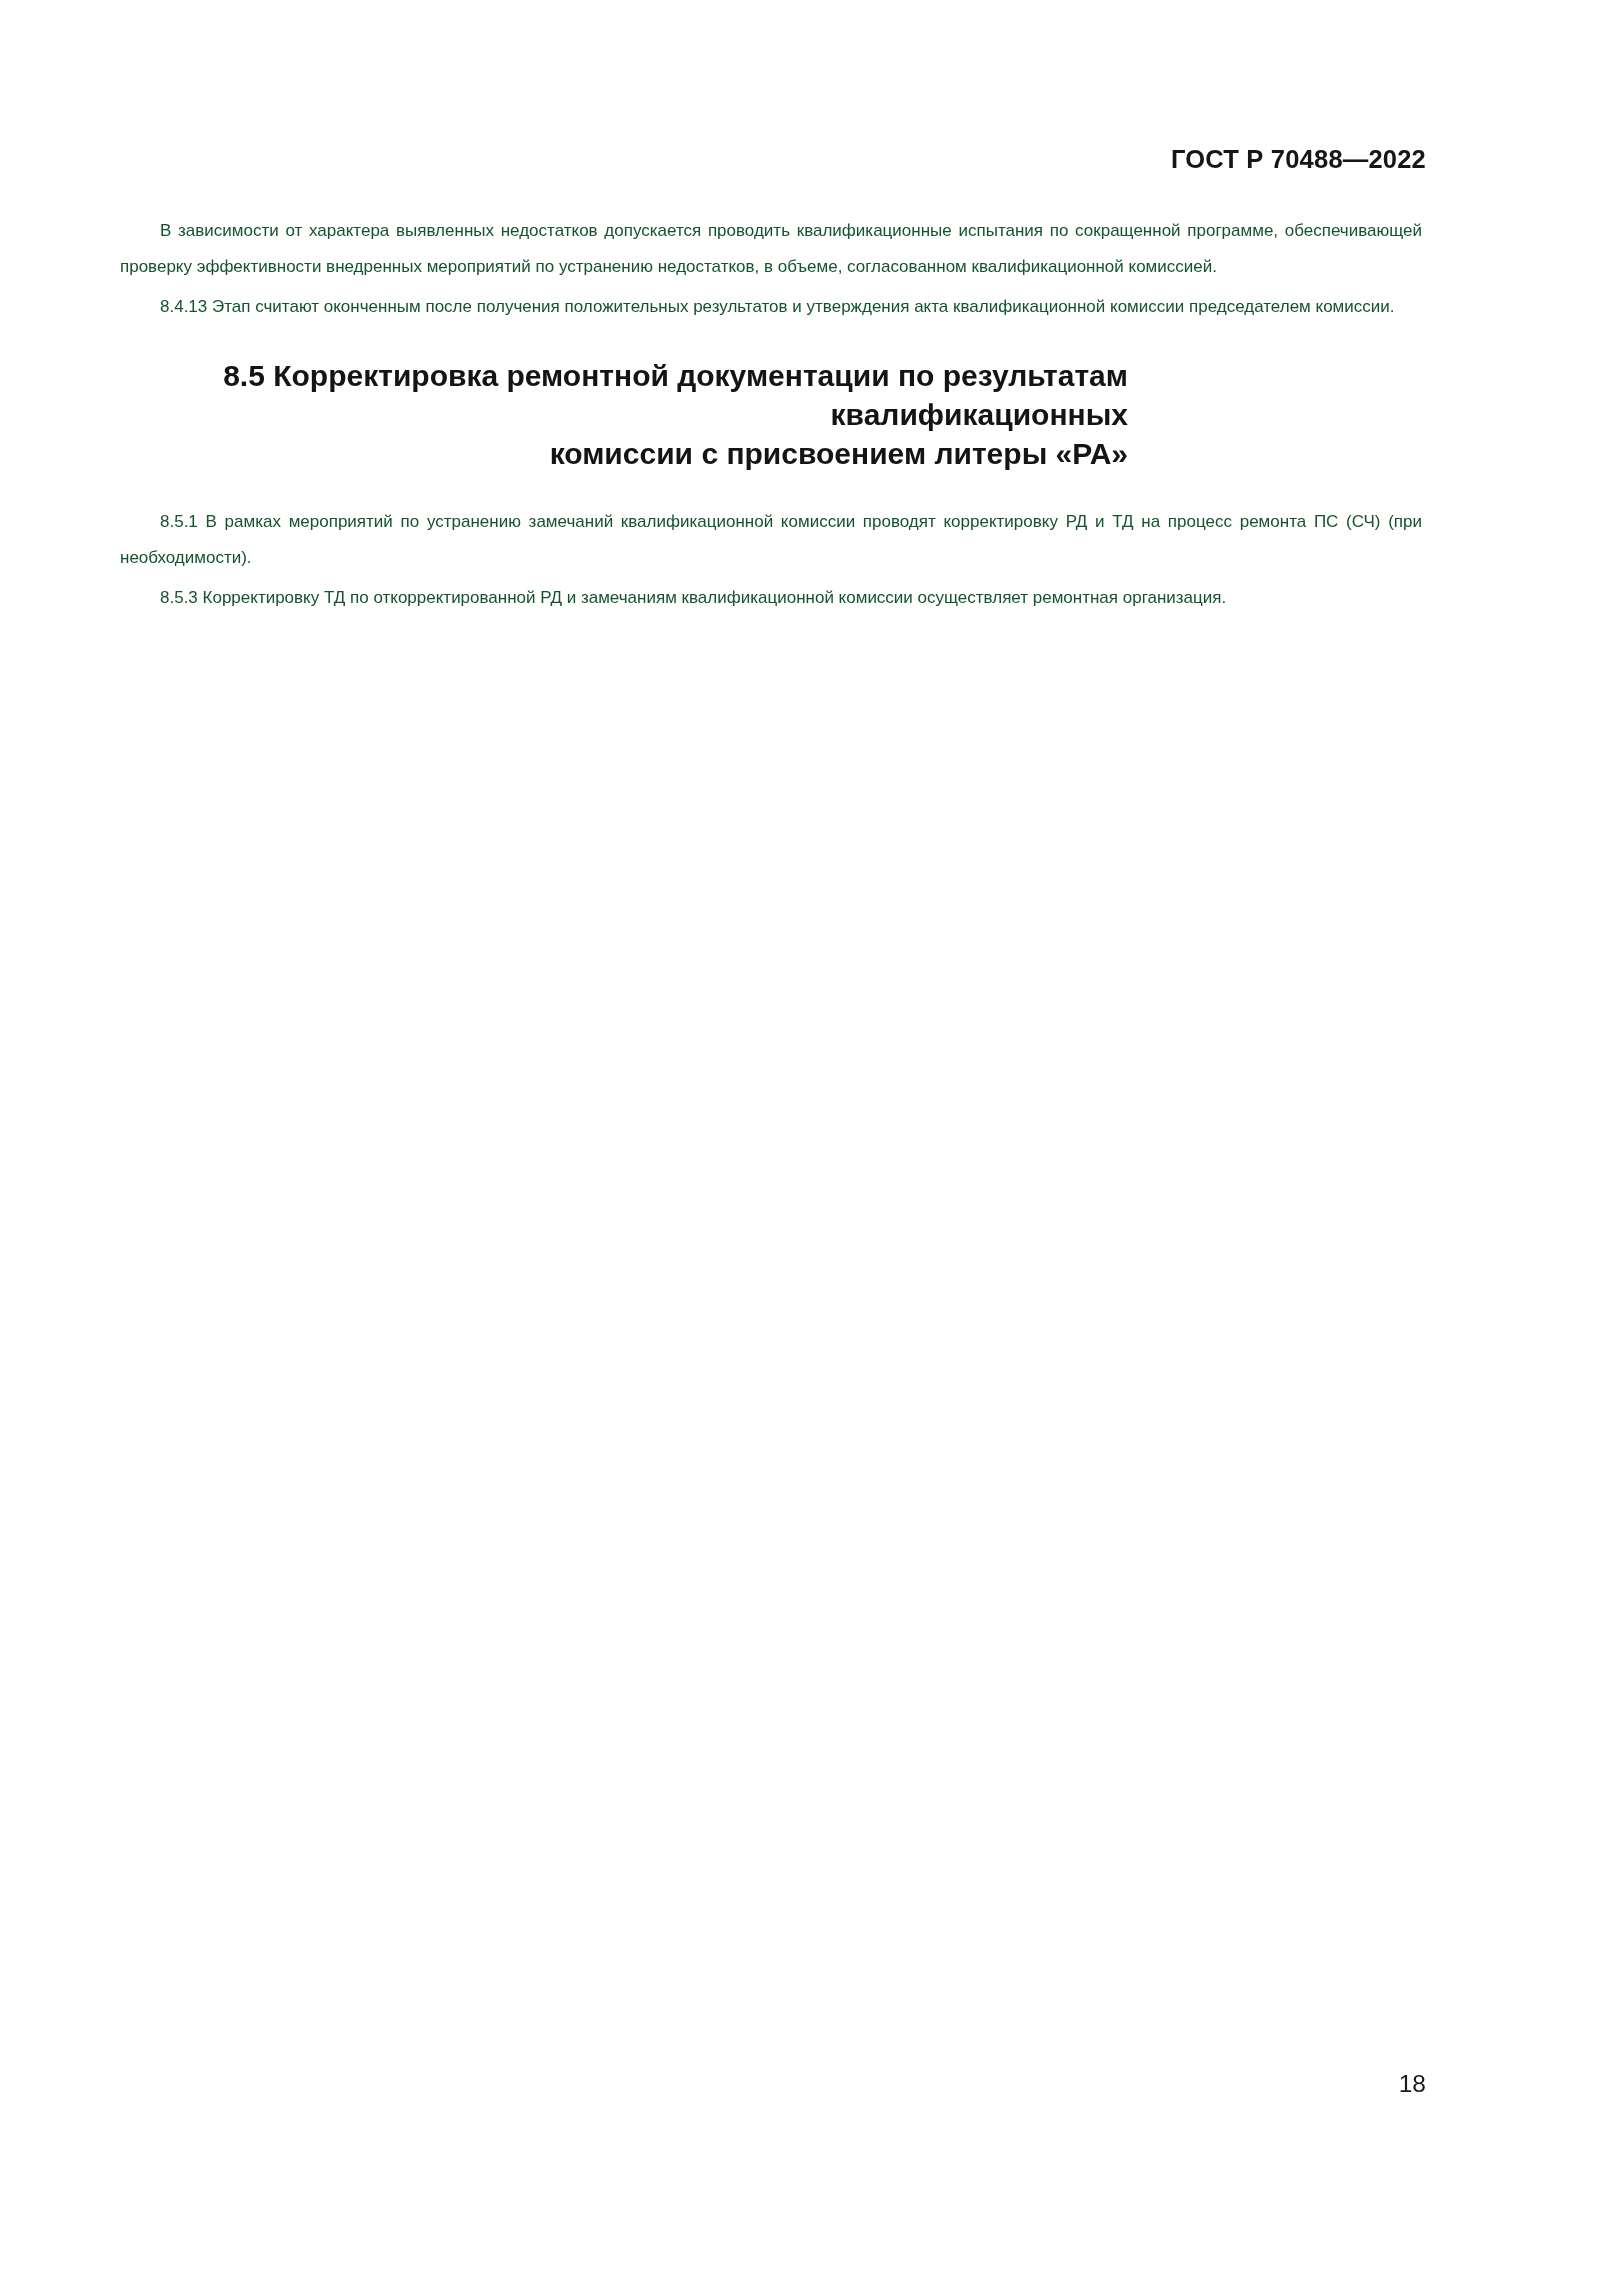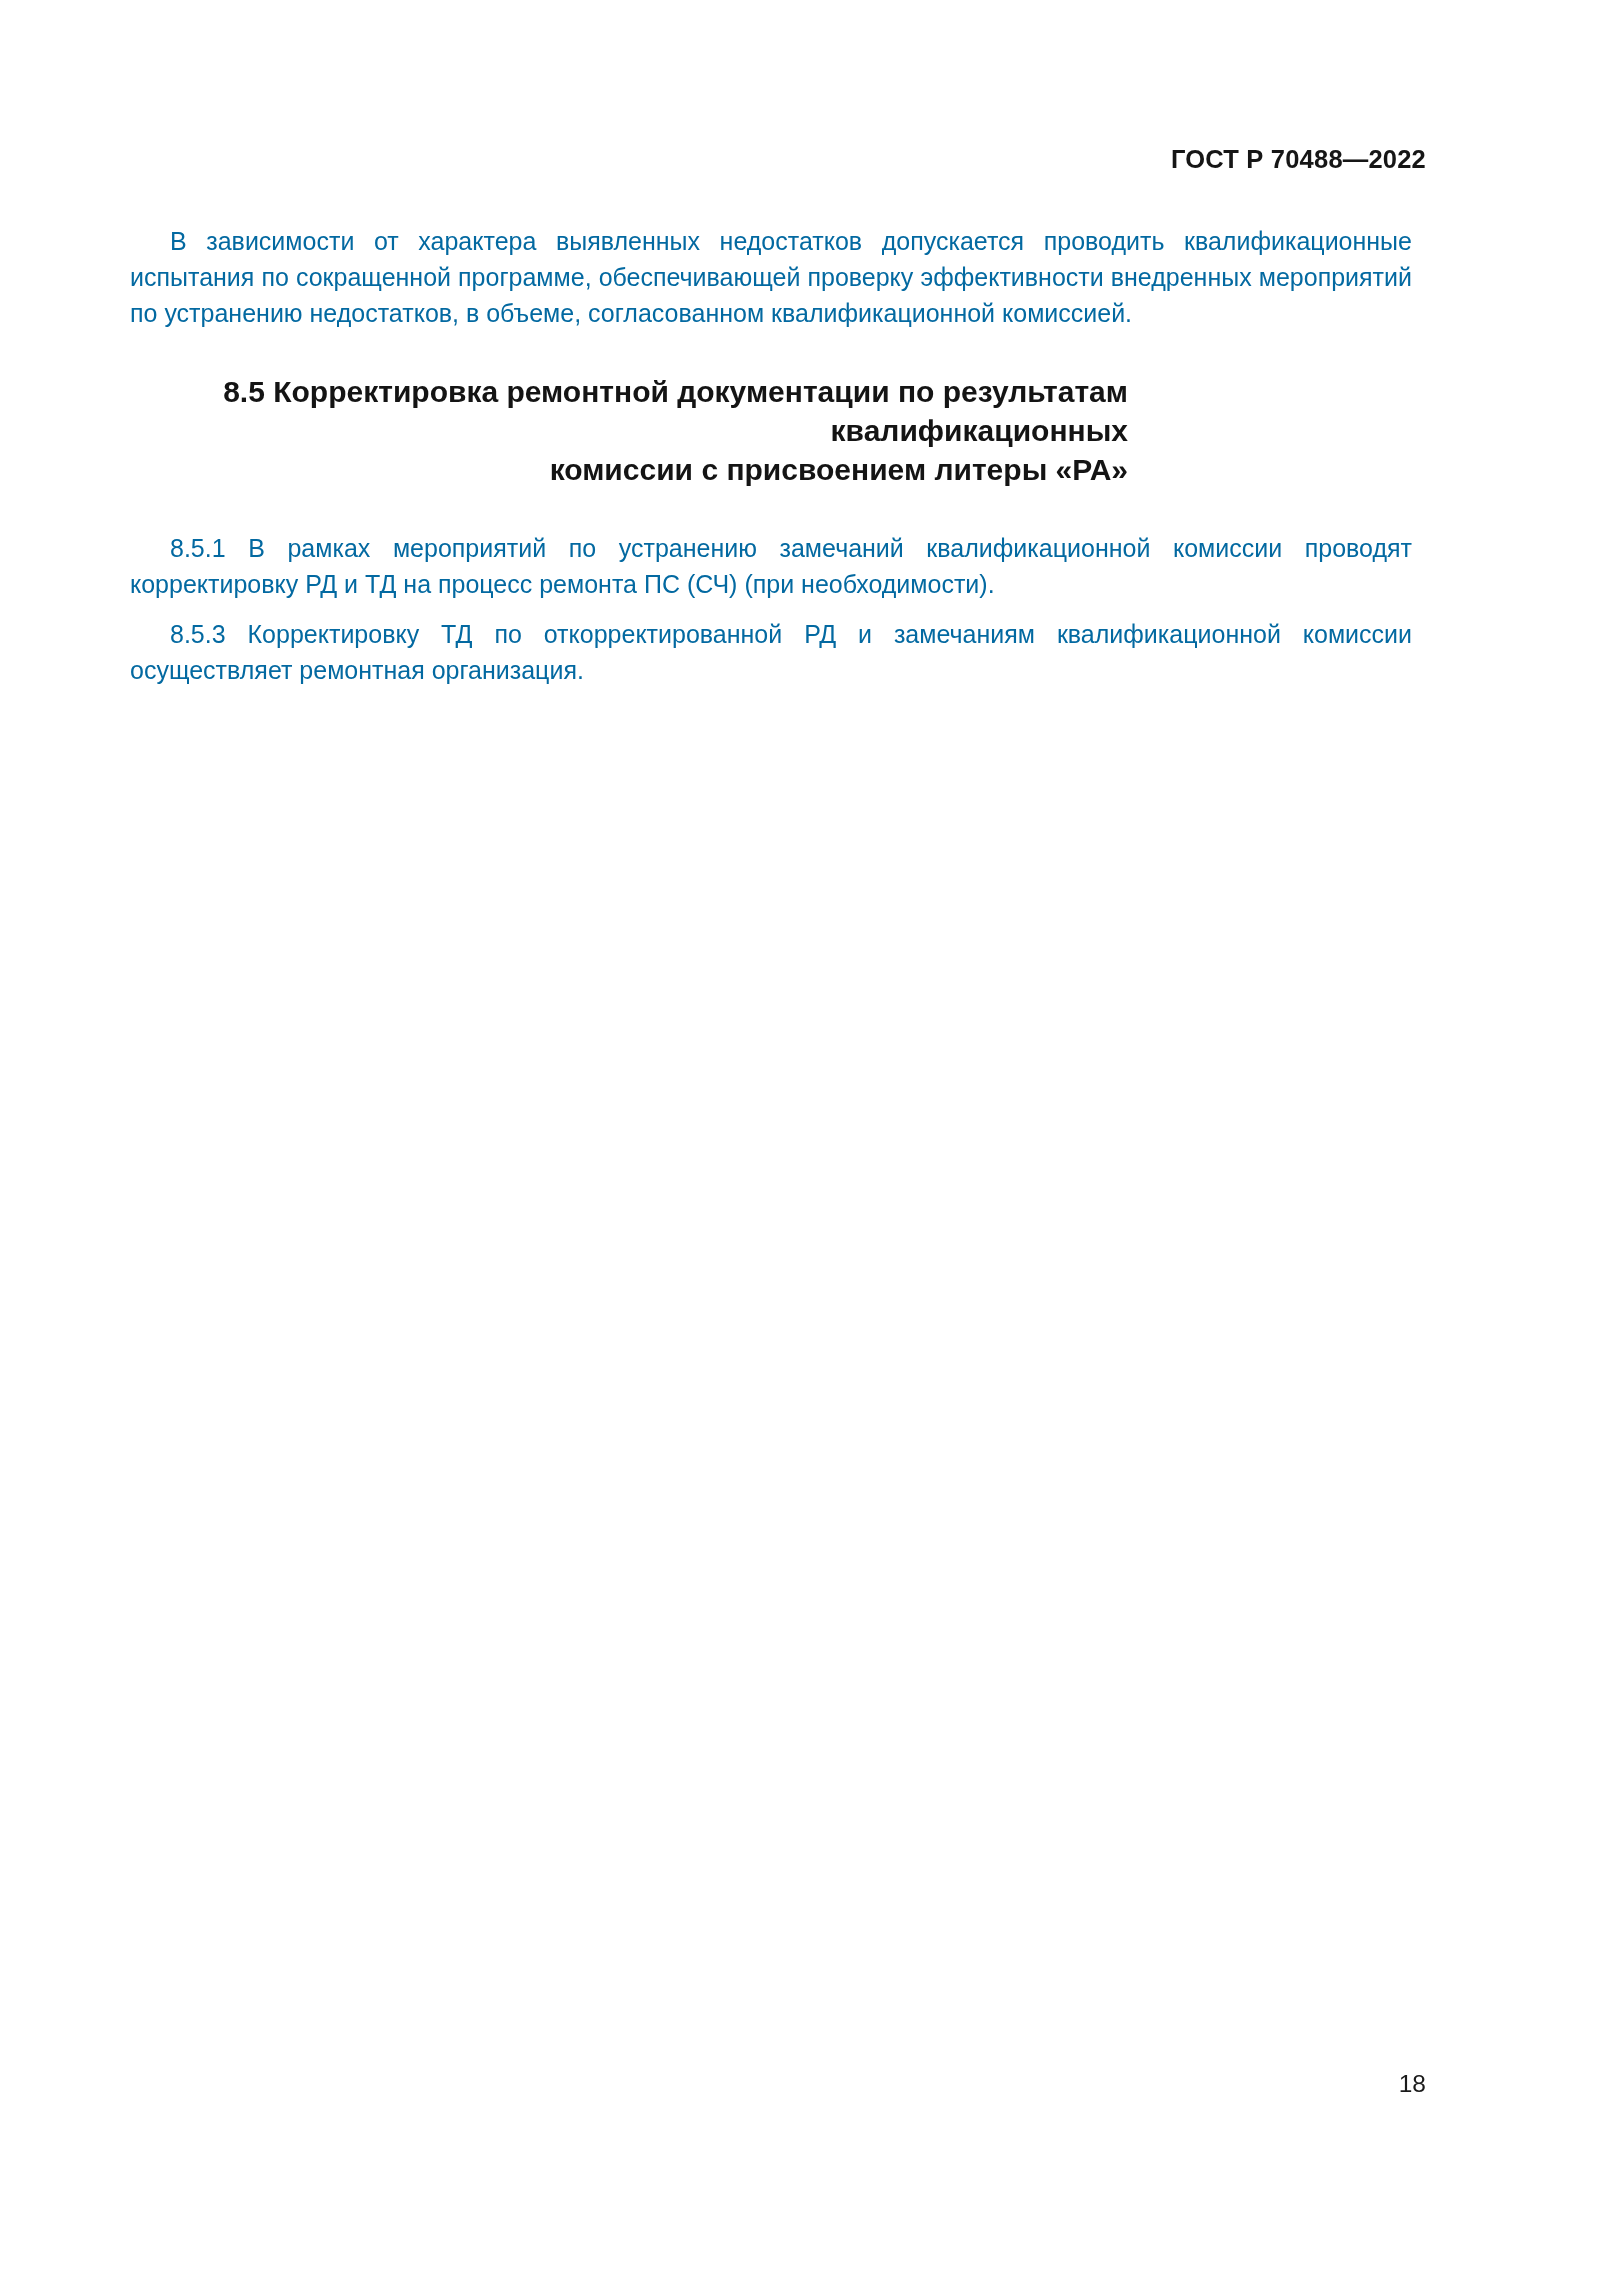--- a/index.html
+++ b/index.html
@@ -35,27 +35,27 @@
 
   
   .content {
     position: absolute;
     left: 116px;
     top: 209px;
     width: 1310px;
   }
 
   p.body-par {
-    margin: 14px;
-    font-size: 25px;
+    margin: 4px;
+    font-size: 17px;
     line-height: 36px;
     text-align: justify;
     text-justify: inter-word;
     text-indent: 40px;
-    color: #0369a1;
+    color: #14532d;
     hyphens: manual;
   }
 
   
   .clause-heading {
     margin: 0;
     padding-top: 27.4px;
     padding-bottom: 26.5px;
     padding-left: 32px;
     width: 980px;
@@ -85,20 +85,21 @@
 <body>
 
 <div class="page">
 
   <div class="page-header">ГОСТ Р 70488—2022</div>
 
   <div class="content">
 
     <p class="body-par">В зависимости от характера выявленных недостатков допускается проводить квалификационные испытания по сокращенной программе, обеспечивающей проверку эффективности внедренных мероприятий по устранению недостатков, в объеме, согласованном квалификационной комиссией.</p>
 
+    <p class="body-par">8.4.13 Этап считают оконченным после получения положительных результатов и утверждения акта квалификационной комиссии председателем комиссии.</p>
 
     <div class="clause-heading">
       <span class="hl">8.5 Корректировка ремонтной документации по результатам квалификационных</span>
       <span class="hl">комиссии с присвоением литеры «РА»</span>
     </div>
 
     <p class="body-par">8.5.1 В рамках мероприятий по устранению замечаний квалификационной комиссии проводят корректировку РД и ТД на процесс ремонта ПС (СЧ) (при необходимости).</p>
 
 
     <p class="body-par">8.5.3 Корректировку ТД по откорректированной РД и замечаниям квалификационной комиссии осуществляет ремонтная организация.</p>

